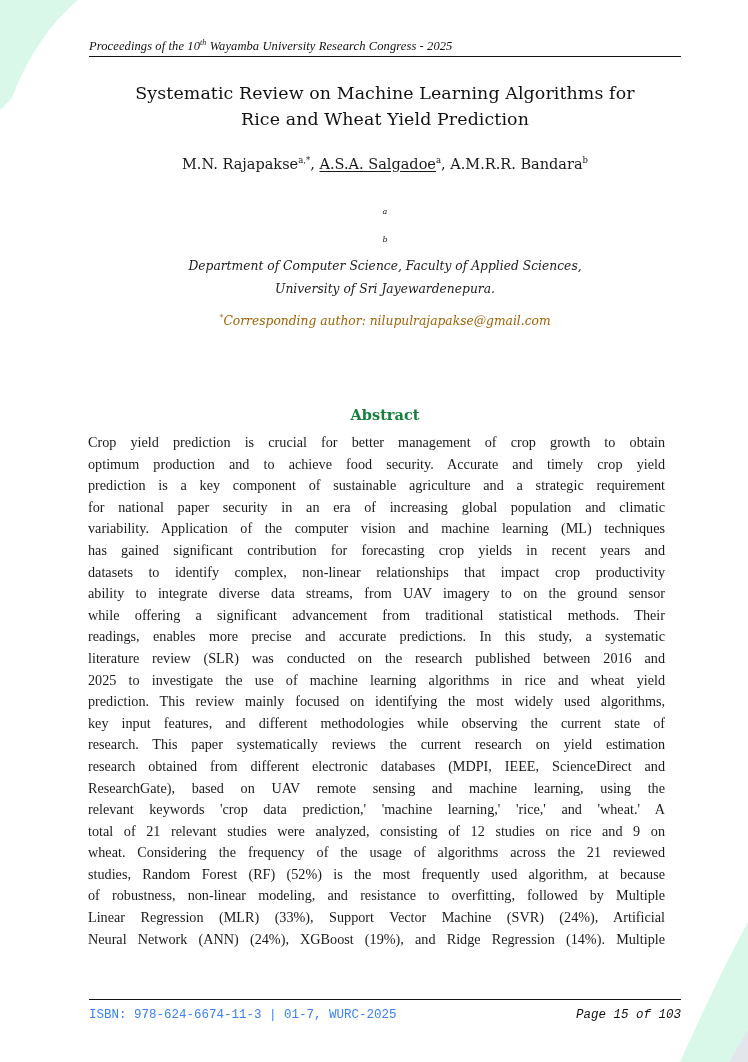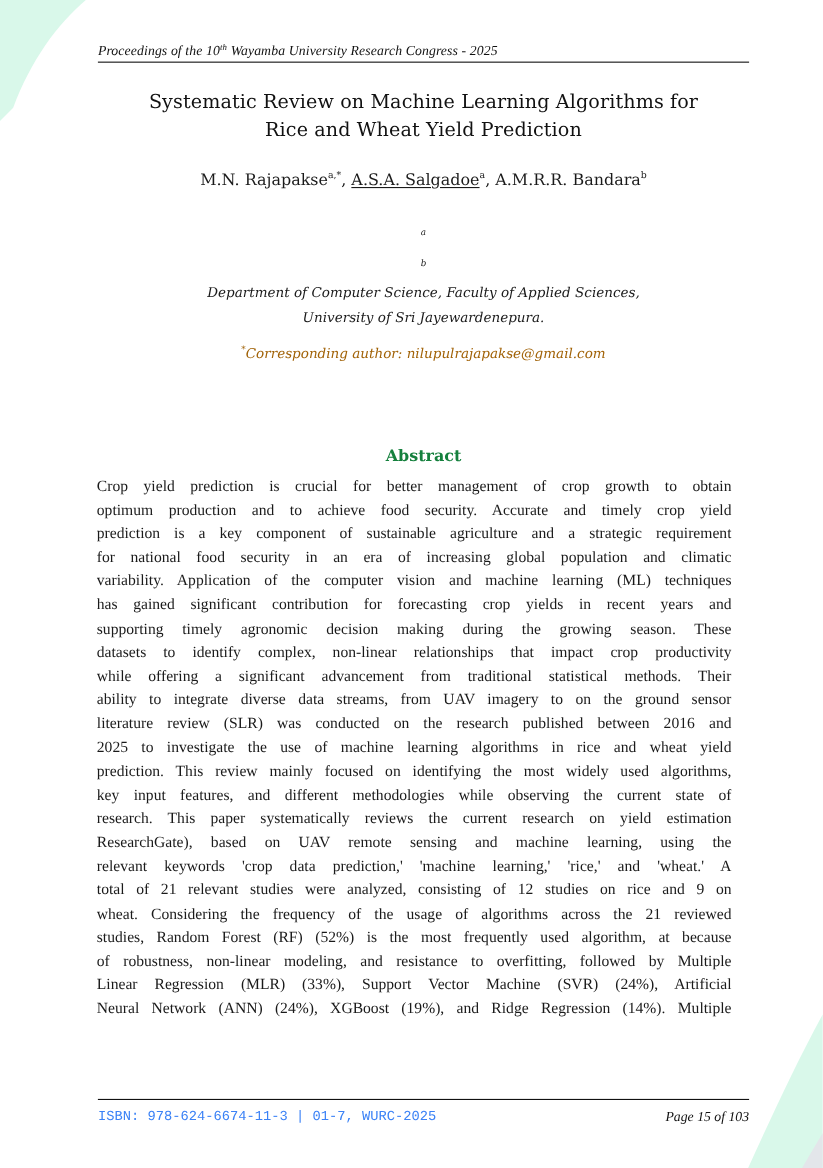--- a/index.html
+++ b/index.html
@@ -69,21 +69,21 @@
     .foot-rule {
       position: absolute; left: 89px; top: 999px; width: 592px; height: 0;
       border-top: 1.6px solid #111;
     }
     .footer-left {
       position: absolute; left: 89px; top: 1008px;
       font-family: Liberation Mono, monospace; font-size: 12.5px; color: #3b82f6;
     }
     .footer-right {
       position: absolute; right: 67px; top: 1008px;
-      font-family: Liberation Serif, serif; font-style: italic; font-size: 12.5px; color: #111;
+      font-family: Liberation Mono, monospace; font-style: italic; font-size: 12.5px; color: #111;
     }
   </style>
 </head>
 <body>
 
 <svg class="deco deco-tl" width="200" height="110" viewBox="0 0 200 110">
   <path d="M0,0 L78,0 C52,22 28,55 12,98 L0,110 Z" fill="#d9f8ea"></path>
 </svg>
 <svg class="deco deco-br" width="160" height="140" viewBox="0 0 160 140">
   <path d="M160,0 L160,140 L92,140 C112,96 136,44 160,0 Z" fill="#d9f8ea"></path>
@@ -108,32 +108,33 @@
   <span>University of Sri Jayewardenepura.</span>
 </div>
 
 <div class="corresp"><sup>*</sup><span>Corresponding author: nilupulrajapakse@gmail.com</span></div>
 
 <div class="abstract-heading">Abstract</div>
 <div class="abstract-body" id="abstract-body">
     <span class="line">Crop yield prediction is crucial for better management of crop growth to obtain</span>
     <span class="line">optimum production and to achieve food security. Accurate and timely crop yield</span>
     <span class="line">prediction is a key component of sustainable agriculture and a strategic requirement</span>
-    <span class="line">for national food security in an era of increasing global population and climatic</span>
+    <span class="line">for national paper security in an era of increasing global population and climatic</span>
     <span class="line">variability. Application of the computer vision and machine learning (ML) techniques</span>
     <span class="line">has gained significant contribution for forecasting crop yields in recent years and</span>
-    <span class="line">supporting timely agronomic decision making during the growing season. These</span>
     <span class="line">datasets to identify complex, non-linear relationships that impact crop productivity</span>
+    <span class="line">ability to integrate diverse data streams, from UAV imagery to on the ground sensor</span>
     <span class="line">while offering a significant advancement from traditional statistical methods. Their</span>
-    <span class="line">ability to integrate diverse data streams, from UAV imagery to on the ground sensor</span>
+    <span class="line">readings, enables more precise and accurate predictions. In this study, a systematic</span>
     <span class="line">literature review (SLR) was conducted on the research published between 2016 and</span>
     <span class="line">2025 to investigate the use of machine learning algorithms in rice and wheat yield</span>
     <span class="line">prediction. This review mainly focused on identifying the most widely used algorithms,</span>
     <span class="line">key input features, and different methodologies while observing the current state of</span>
     <span class="line">research. This paper systematically reviews the current research on yield estimation</span>
+    <span class="line">research obtained from different electronic databases (MDPI, IEEE, ScienceDirect and</span>
     <span class="line">ResearchGate), based on UAV remote sensing and machine learning, using the</span>
     <span class="line">relevant keywords 'crop data prediction,' 'machine learning,' 'rice,' and 'wheat.' A</span>
     <span class="line">total of 21 relevant studies were analyzed, consisting of 12 studies on rice and 9 on</span>
     <span class="line">wheat. Considering the frequency of the usage of algorithms across the 21 reviewed</span>
     <span class="line">studies, Random Forest (RF) (52%) is the most frequently used algorithm, at because</span>
     <span class="line">of robustness, non-linear modeling, and resistance to overfitting, followed by Multiple</span>
     <span class="line">Linear Regression (MLR) (33%), Support Vector Machine (SVR) (24%), Artificial</span>
     <span class="line">Neural Network (ANN) (24%), XGBoost (19%), and Ridge Regression (14%). Multiple</span>
   </div>
 

